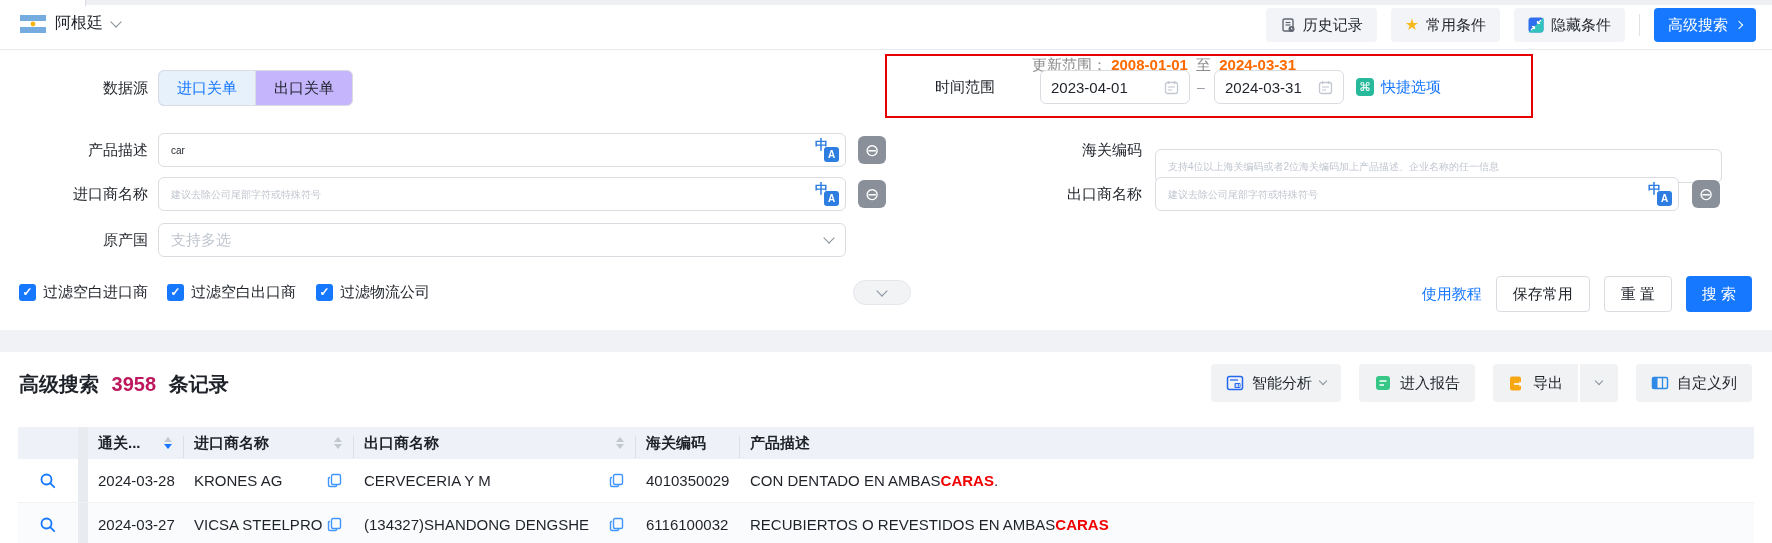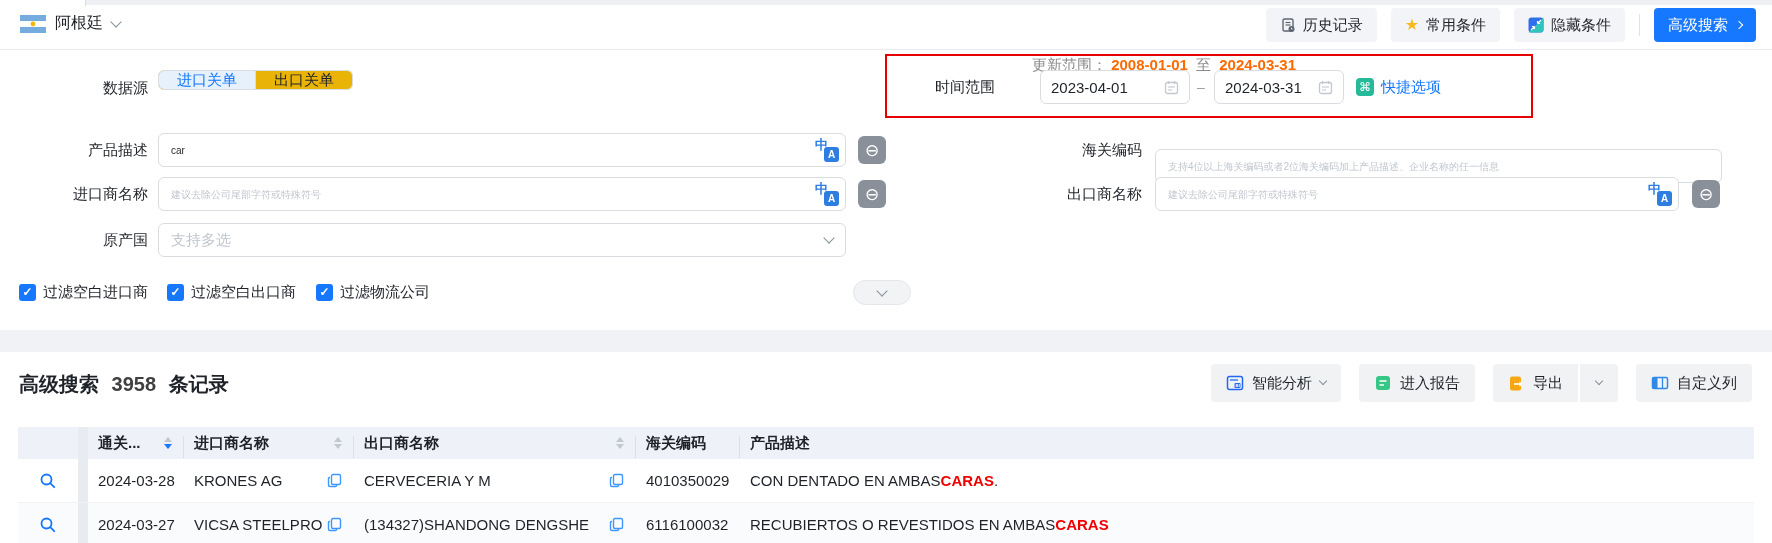--- a/index.html
+++ b/index.html
@@ -20,21 +20,21 @@
   .v-div { width:1px; height:22px; background:#e0e2e6; }
   .btn-primary-top { display:flex; align-items:center; gap:8px; height:34px; padding:0 14px; background:#1677ff; color:#fff; border-radius:4px; font-size:15px; cursor:pointer; white-space:nowrap; }
 
   
   .chev { display:inline-block; width:8px; height:8px; border-right:1.6px solid #86909c; border-bottom:1.6px solid #86909c; transform:rotate(45deg); margin-top:-4px; }
   .chev.sm { width:6px; height:6px; }
   .chev.white { border-color:#fff; transform:rotate(-45deg); margin-top:0; }
 
   
   .lab { position:absolute; width:140px; font-size:15px; color:#1f2329; line-height:34px; text-align:right; }
-  .tabs { position:absolute; left:158px; top:70px; display:flex; height:20px; border:1px solid #d9dce1; border-radius:6px; overflow:hidden; background:#eab308; }
+  .tabs { position:absolute; left:158px; top:70px; display:flex; height:36px; border:1px solid #d9dce1; border-radius:6px; overflow:hidden; background:#c4b5fd; }
   .tab { display:flex; align-items:center; padding:0 18px; font-size:15px; cursor:pointer; }
   .tab.active { background:#e6f1fc; color:#1677ff; font-weight:500; }
   .tab.plain { border-left:1px solid #d9dce1; }
 
   .inp-wrap { position:absolute; }
   .inp { width:100%; height:34px; border:1px solid #d9dce1; border-radius:6px; font-size:10px; padding:0 12px; color:#1f2329; background:#fff; outline:none; font-family:"Liberation Sans",sans-serif; }
   .inp::placeholder { color:#c0c6cf; }
   .inp.with-icon { padding-right:42px; }
 
   .tr-icon { position:absolute; right:7px; top:50%; transform:translateY(-50%); width:24px; height:24px; cursor:pointer; }
@@ -67,21 +67,21 @@
 
   .form-actions { position:absolute; right:20px; top:276px; display:flex; align-items:center; gap:14px; }
   .link { color:#1677ff; font-size:15px; cursor:pointer; white-space:nowrap; }
   .btn-outline { height:36px; padding:0 16px; background:#fff; border:1px solid #d9dce1; border-radius:4px; font-size:15px; display:flex; align-items:center; cursor:pointer; white-space:nowrap; }
   .btn-primary { height:36px; padding:0 16px; background:#1677ff; border:none; border-radius:4px; font-size:15px; color:#fff; display:flex; align-items:center; cursor:pointer; white-space:nowrap; }
 
   .band { position:absolute; left:0; right:0; top:330px; height:22px; background:#f0f2f5; }
 
   
   .summary { position:absolute; left:19px; top:371px; font-size:20px; font-weight:bold; }
-  .summary .count { color:#404040; margin:0 7px; }
+  .summary .count { color:#be185d; margin:0 7px; }
   .results-toolbar { position:absolute; right:20px; top:364px; display:flex; align-items:center; gap:18px; }
   .tool-btn { display:flex; align-items:center; gap:8px; height:38px; padding:0 15px; background:#f1f2f4; border-radius:4px; font-size:15px; cursor:pointer; white-space:nowrap; }
   .split { display:flex; gap:2px; }
   .split .left { border-radius:4px 0 0 4px; }
   .split .right { width:38px; justify-content:center; padding:0; border-radius:0 4px 4px 0; }
 
   
   .table { position:absolute; left:18px; right:18px; top:427px; }
   .thead, .trow { display:grid; grid-template-columns:60px 10px 96px 170px 282px 104px 1fr; }
   .thead { height:32px; background:#eef2f8; }
@@ -243,20 +243,26 @@
   </div>
   <div class="cb" style="left:316px;">
     <span class="cb-box">✓</span>
     <span class="cb-lab">过滤物流公司</span>
   </div>
 
   <div class="pill">
     <i class="chev"></i>
   </div>
 
+  <div class="form-actions">
+    <span class="link">使用教程</span>
+    <div class="btn-outline">保存常用</div>
+    <div class="btn-outline">重 置</div>
+    <div class="btn-primary">搜 索</div>
+  </div>
 
   <div class="band"></div>
 
   <div class="summary">
     <span>高级搜索</span>
     <span class="count">3958</span>
     <span>条记录</span>
   </div>
 
   <div class="results-toolbar">

